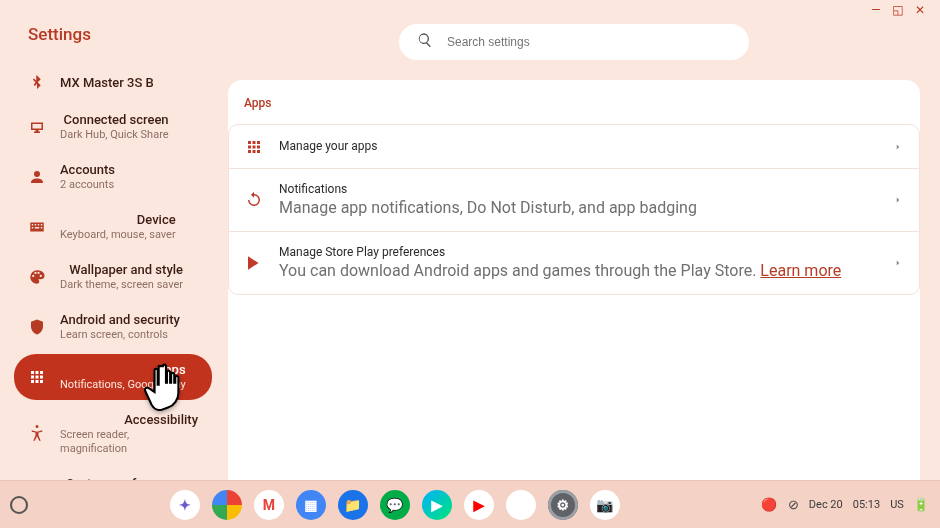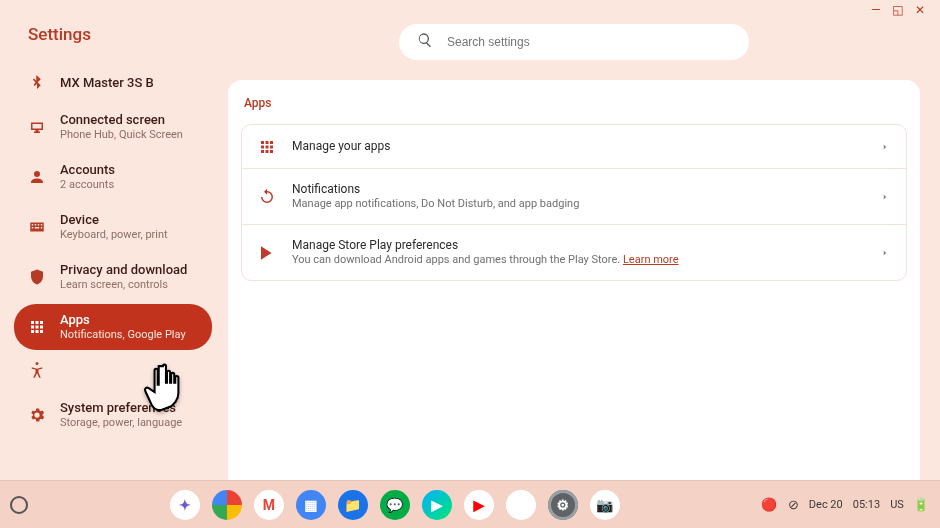--- a/index.html
+++ b/index.html
@@ -36,21 +36,21 @@
     gap: 14px;
     padding: 8px 14px;
     border-radius: 22px;
     cursor: pointer;
   }
   .navitem .nicon { width: 18px; height: 18px; display:flex; align-items:center; justify-content:center; }
   .navitem .nicon svg { width: 18px; height: 18px; fill: #b63b24; }
   .navitem.selected { background:#c2331e; }
   .navitem.selected .nicon svg { fill:#fff; }
   .navitem .labels { display:flex; flex-direction:column; line-height:1.25; }
-  .navitem .title { font-size:13px; color:#3c1d15; font-weight:500; }
+  .navitem .title { font-size:13px; color:#3c1d15; font-weight:500;text-align:right; }
   .navitem .sub   { font-size:11px; color:#8c6f65; }
   .navitem.selected .title { color:#fff; }
   .navitem.selected .sub   { color:#fce7df; }
 
   
   .cursor-hand {
     position:absolute;
     left:142px; top:362px;
     width:50px; height:58px;
     pointer-events:none;
@@ -89,39 +89,39 @@
     padding:6px 0 14px 0;
     flex:1;
   }
   .card .section-title {
     color:#b63b24;
     font-size:12px;
     font-weight:500;
     padding:10px 16px 14px 16px;
   }
   .rowgroup {
-    margin:0 13px;
+    margin:0 0;
     border:1px solid #f2e2db;
     border-radius:10px;
     overflow:hidden;
   }
   .row {
     display:flex;
     align-items:center;
     gap:16px;
     padding:12px 16px;
     border-bottom:1px solid #f2e2db;
     cursor:pointer;
   }
   .row:last-child { border-bottom:none; }
   .row .ricon { width:18px; height:18px; display:flex; align-items:center; justify-content:center; }
   .row .ricon svg { width:18px; height:18px; fill:#c0392b; }
   .row .rlabels { flex:1; display:flex; flex-direction:column; line-height:1.35; }
   .row .rtitle { font-size:12px; color:#2b2b2b; }
-  .row .rsub   { font-size:11px; color:#707070; }
+  .row .rsub   { font-size:16px; color:#707070; }
   .row .rsub a { color:#b63b24; }
   .row .chev svg { width:10px; height:10px; fill:#888; }
 
   
   .shelf {
     position:absolute;
     left:0; right:0; bottom:0;
     height:48px;
     background:#f4d2c5;
     border-top:1px solid #e9c3b5;
@@ -175,21 +175,21 @@
     </div>
 
     <div class="navitem">
       <span class="nicon">
         <svg viewBox="0 0 24 24">
             <path d="M4 6h16v10h-6v2h2v2H8v-2h2v-2H4V6zm2 2v6h12V8H6z"></path>
           </svg>
       </span>
       <span class="labels">
         <span class="title">Connected screen</span>
-        <span class="sub">Phone Hub, Quick Screen</span>
+        <span class="sub">Dark Hub, Quick Share</span>
       </span>
     </div>
 
     <div class="navitem">
       <span class="nicon">
         <svg viewBox="0 0 24 24">
             <path d="M12 12a4 4 0 100-8 4 4 0 000 8zm0 2c-4 0-8 2-8 5v1h16v-1c0-3-4-5-8-5z"></path>
           </svg>
       </span>
       <span class="labels">
@@ -199,33 +199,44 @@
     </div>
 
     <div class="navitem">
       <span class="nicon">
         <svg viewBox="0 0 24 24">
             <path d="M3 6h18v12H3V6zm2 2v2h2V8H5zm4 0v2h2V8H9zm4 0v2h2V8h-2zm4 0v2h2V8h-2zM5 12v2h2v-2H5zm4 0v2h6v-2H9zm8 0v2h2v-2h-2z"></path>
           </svg>
       </span>
       <span class="labels">
         <span class="title">Device</span>
-        <span class="sub">Keyboard, power, print</span>
-      </span>
-    </div>
-
+        <span class="sub">Keyboard, mouse, saver</span>
+      </span>
+    </div>
+
+    <div class="navitem">
+      <span class="nicon">
+        <svg viewBox="0 0 24 24">
+            <path d="M12 3a9 9 0 00-9 9c0 5 4 9 9 9 1.7 0 3-1.3 3-3 0-.8-.3-1.5-.8-2-.4-.4-.2-1 .3-1H17a5 5 0 005-5c0-4-4.5-7-10-7zm-5 9a1.5 1.5 0 110-3 1.5 1.5 0 010 3zm3-4a1.5 1.5 0 110-3 1.5 1.5 0 010 3zm4 0a1.5 1.5 0 110-3 1.5 1.5 0 010 3zm3 4a1.5 1.5 0 110-3 1.5 1.5 0 010 3z"></path>
+          </svg>
+      </span>
+      <span class="labels">
+        <span class="title">Wallpaper and style</span>
+        <span class="sub">Dark theme, screen saver</span>
+      </span>
+    </div>
 
     <div class="navitem">
       <span class="nicon">
         <svg viewBox="0 0 24 24">
             <path d="M12 2l8 3v6c0 5-3.4 9.7-8 11-4.6-1.3-8-6-8-11V5l8-3z"></path>
           </svg>
       </span>
       <span class="labels">
-        <span class="title">Privacy and download</span>
+        <span class="title">Android and security</span>
         <span class="sub">Learn screen, controls</span>
       </span>
     </div>
 
     <div class="navitem selected">
       <span class="nicon">
         <svg viewBox="0 0 24 24">
             <path d="M4 4h4v4H4V4zm6 0h4v4h-4V4zm6 0h4v4h-4V4zM4 10h4v4H4v-4zm6 0h4v4h-4v-4zm6 0h4v4h-4v-4zM4 16h4v4H4v-4zm6 0h4v4h-4v-4zm6 0h4v4h-4v-4z"></path>
           </svg>
       </span>
@@ -233,20 +244,24 @@
         <span class="title">Apps</span>
         <span class="sub">Notifications, Google Play</span>
       </span>
     </div>
 
     <div class="navitem">
       <span class="nicon">
         <svg viewBox="0 0 24 24">
             <path d="M12 4a2 2 0 110-4 2 2 0 010 4zm-7 3l7 2 7-2v2l-5 1v4l3 7h-2l-3-6-3 6H7l3-7v-4L5 9V7z"></path>
           </svg>
+      </span>
+      <span class="labels">
+        <span class="title">Accessibility</span>
+        <span class="sub">Screen reader, magnification</span>
       </span>
     </div>
 
     <div class="navitem">
       <span class="nicon">
         <svg viewBox="0 0 24 24">
             <path d="M19.4 13l.1-1-.1-1 2.1-1.6-2-3.5-2.5 1a7 7 0 00-1.7-1l-.4-2.6h-4l-.4 2.6a7 7 0 00-1.7 1l-2.5-1-2 3.5L6.5 11l-.1 1 .1 1-2.1 1.6 2 3.5 2.5-1a7 7 0 001.7 1l.4 2.6h4l.4-2.6a7 7 0 001.7-1l2.5 1 2-3.5L19.4 13zM12 15.5A3.5 3.5 0 1112 8.5a3.5 3.5 0 010 7z"></path>
           </svg>
       </span>
       <span class="labels">

